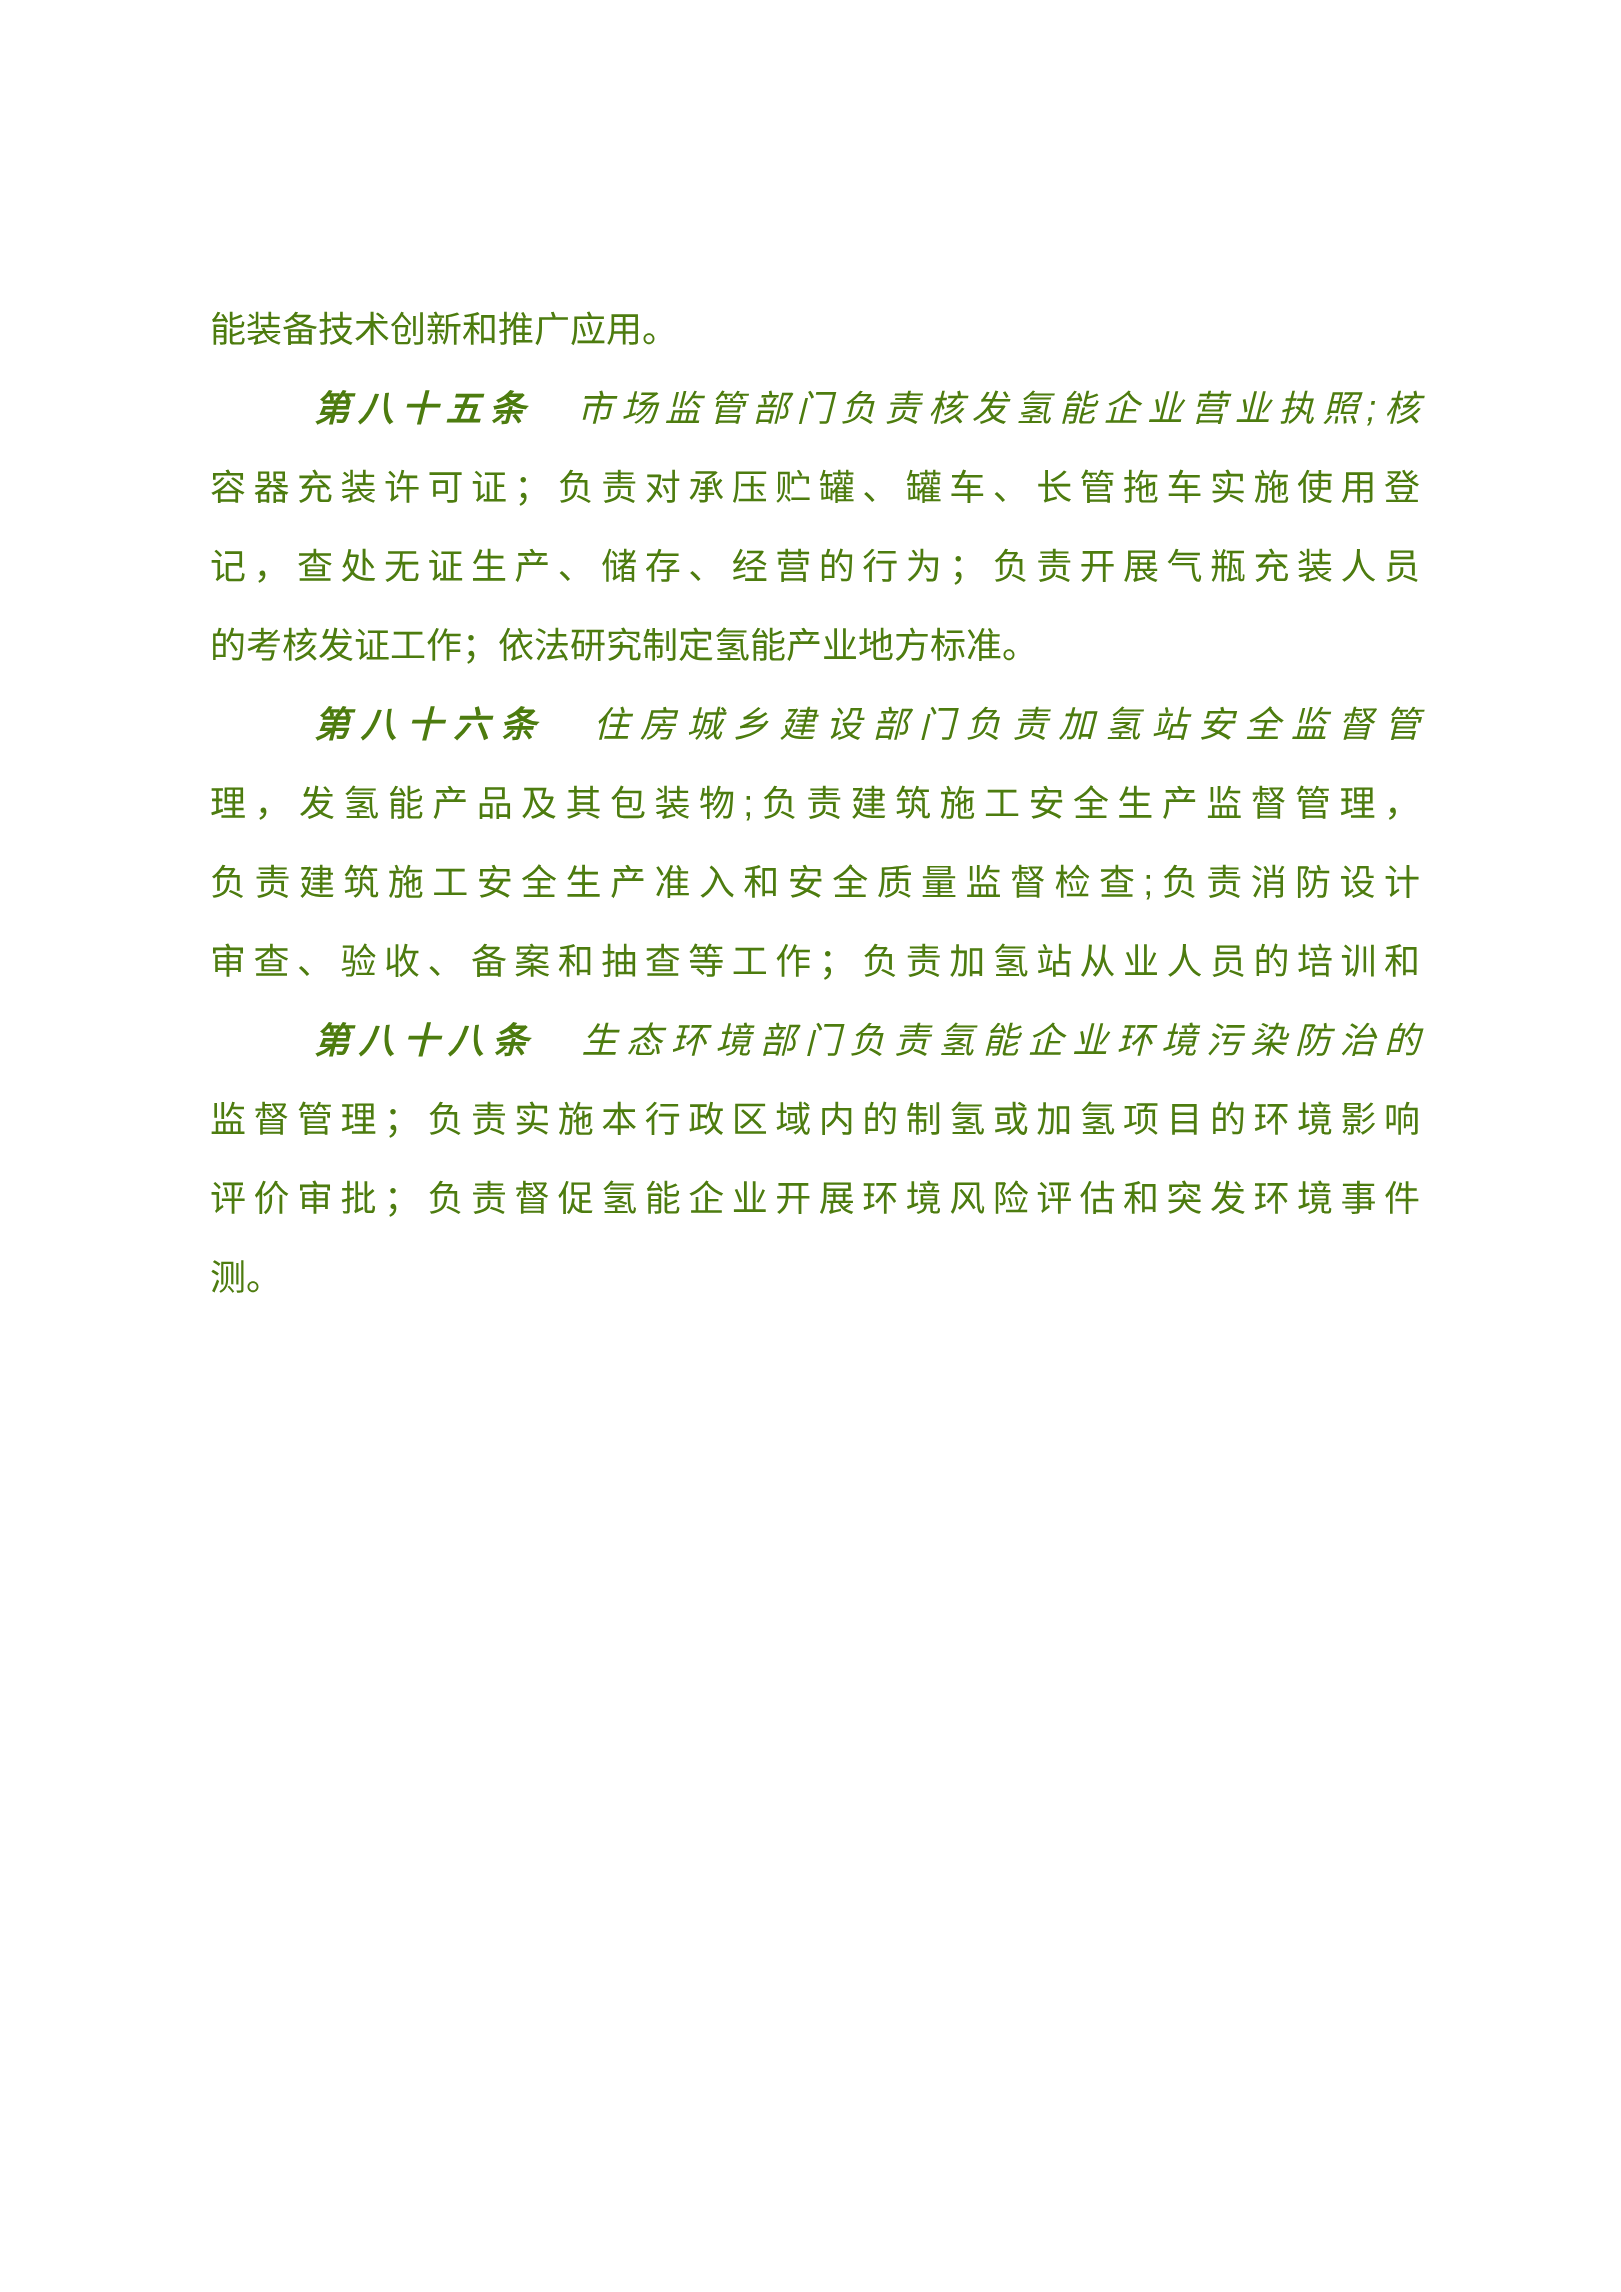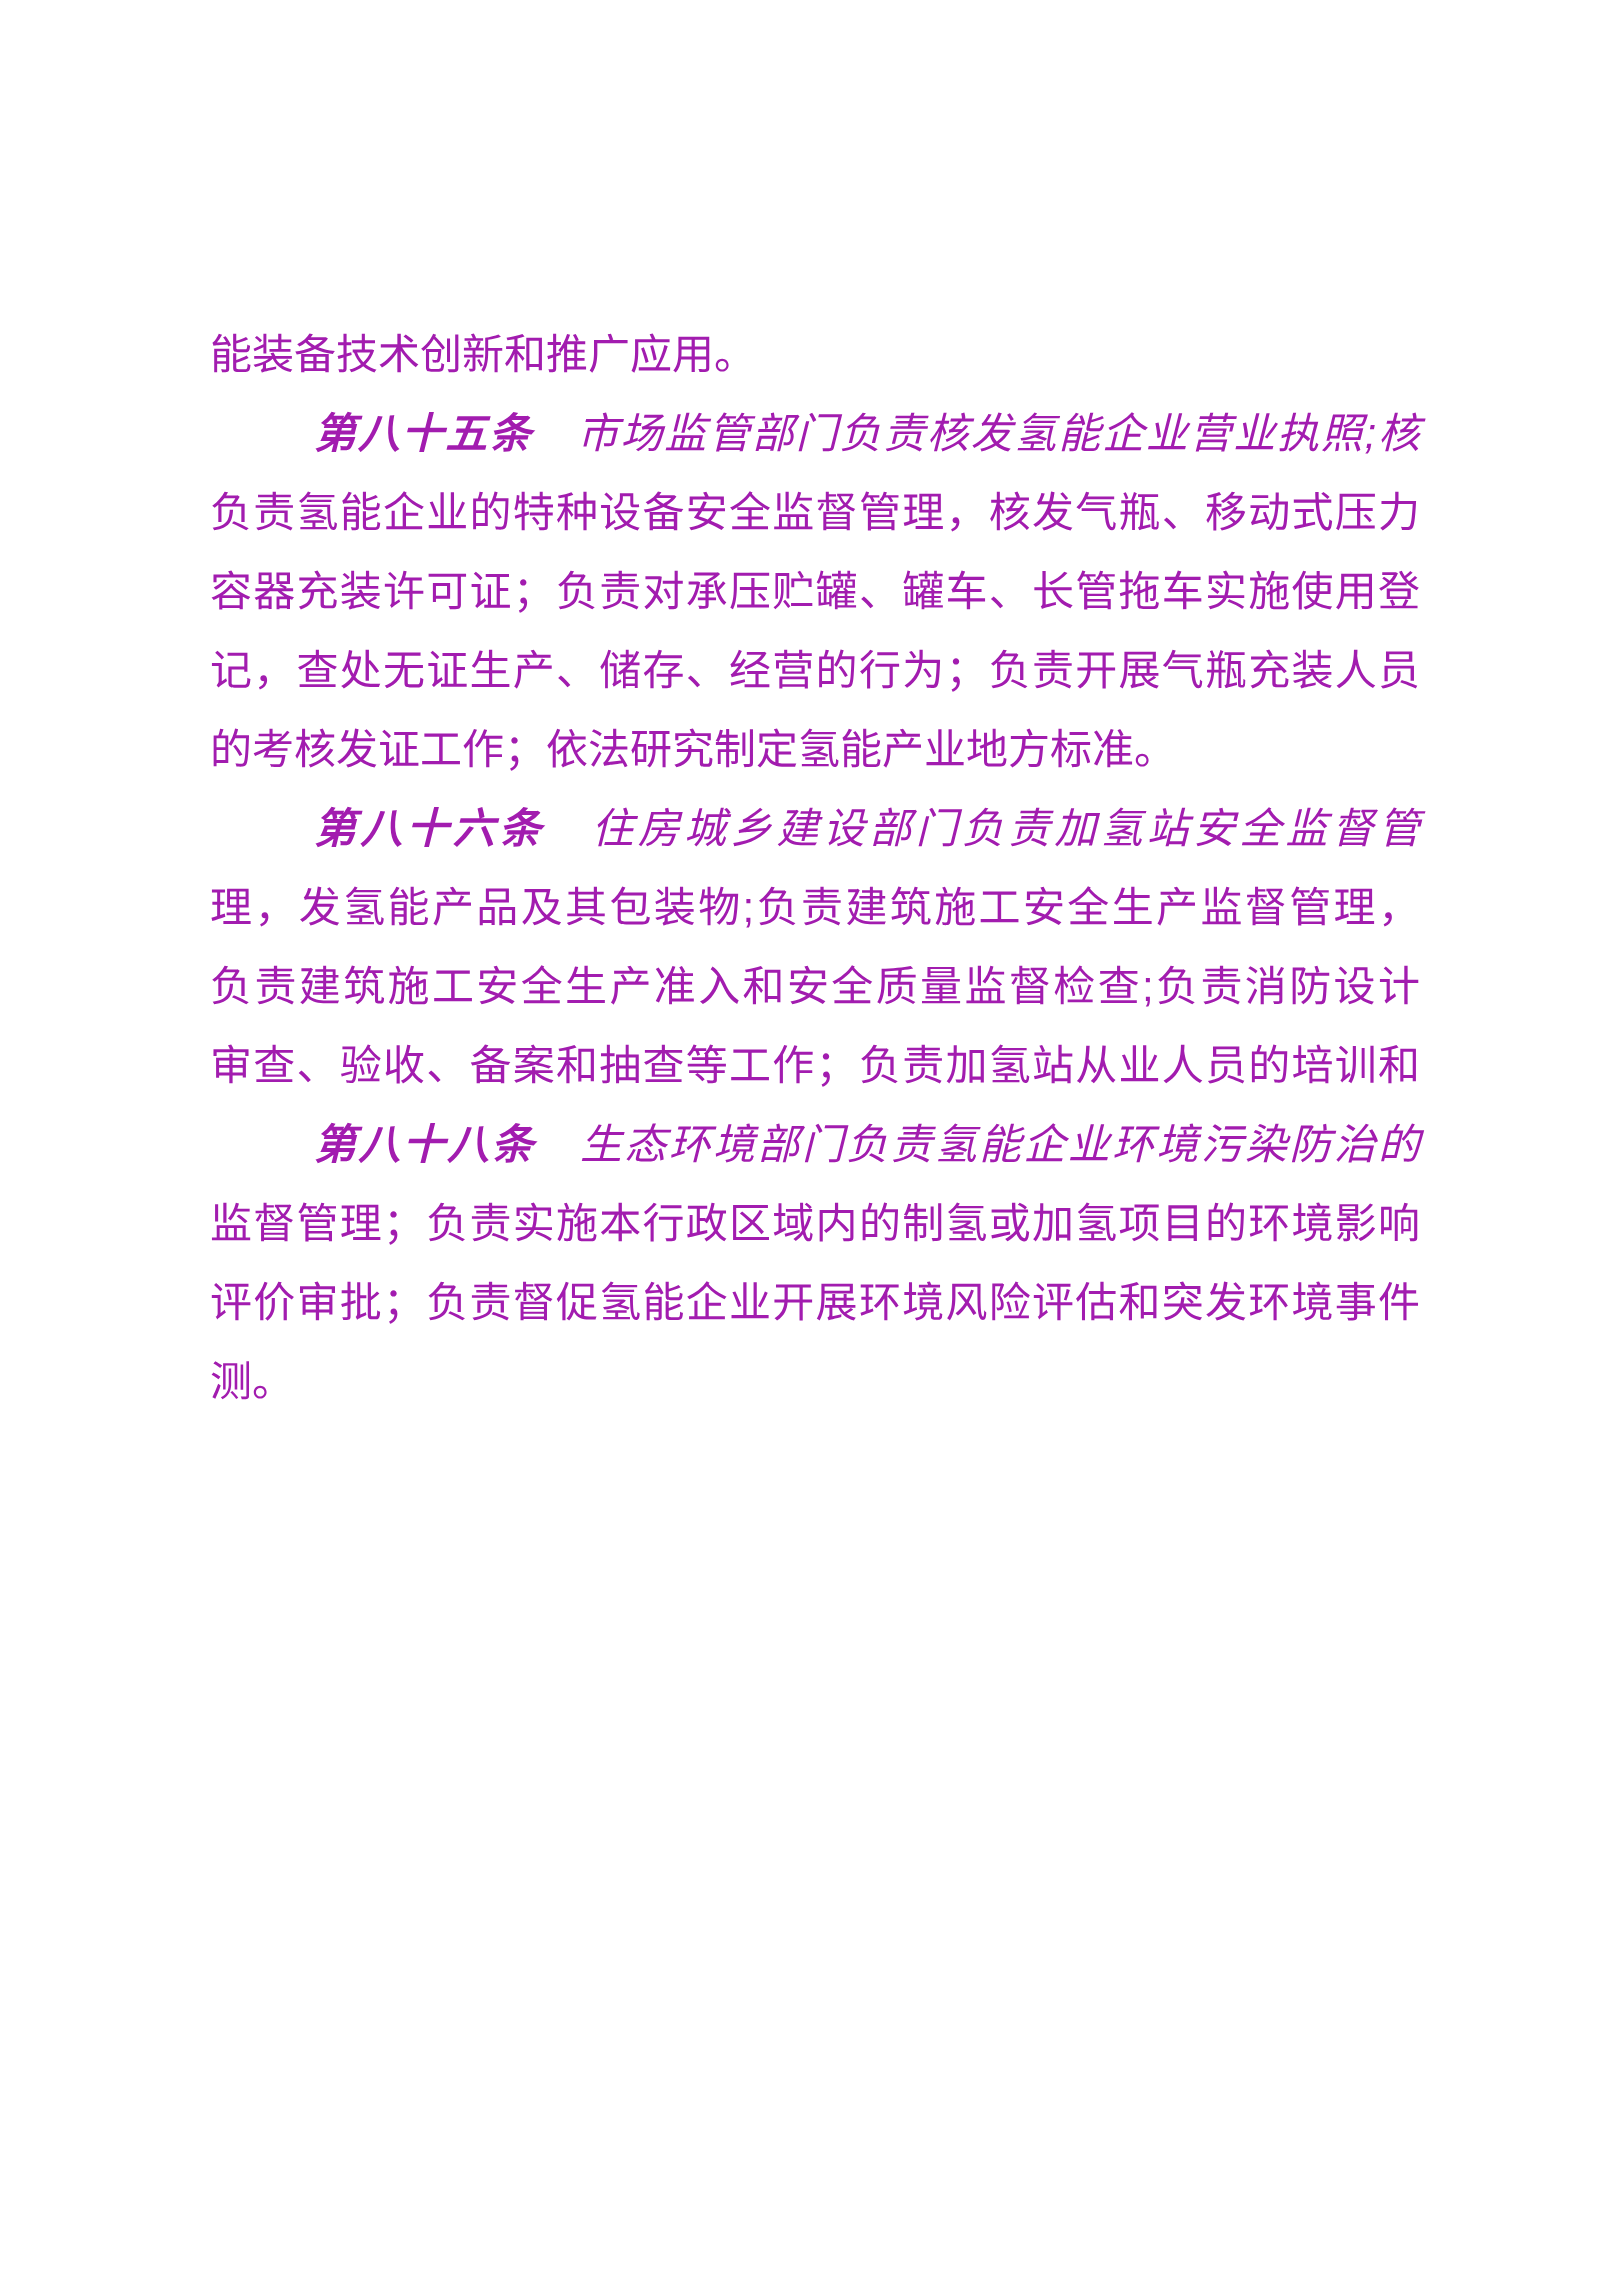--- a/index.html
+++ b/index.html
@@ -11,24 +11,24 @@
     position: relative;
     width: 1621px;
     height: 2293px;
     background: #ffffff;
     overflow: hidden;
     font-family: "Liberation Sans", sans-serif;
   }
   .text-block {
     position: absolute;
     left: 210px;
-    top: 315px;
+    top: 290px;
     width: 1210px;
-    color: #a21caf;
-    font-size: 42px;
+    color: #4d7c0f;
+    font-size: 36px;
     line-height: 79px;
   }
   .paragraph {
     margin: 0;
     padding: 0;
   }
   .line {
     height: 79px;
     text-align: justify;
     text-align-last: justify;
@@ -50,21 +50,20 @@
 </head>
 <body>
 
 <div class="page">
   <div class="text-block" id="text-block">
       <div class="paragraph">
         <div class="line para-end">能装备技术创新和推广应用。</div>
       </div>
       <div class="paragraph">
         <div class="line indented"><span class="article-no">第八十五条</span>　市场监管部门负责核发氢能企业营业执照;核</div>
-        <div class="line">负责氢能企业的特种设备安全监督管理，核发气瓶、移动式压力</div>
         <div class="line">容器充装许可证；负责对承压贮罐、罐车、长管拖车实施使用登</div>
         <div class="line">记，查处无证生产、储存、经营的行为；负责开展气瓶充装人员</div>
         <div class="line para-end">的考核发证工作；依法研究制定氢能产业地方标准。</div>
       </div>
       <div class="paragraph">
         <div class="line indented"><span class="article-no">第八十六条</span>　住房城乡建设部门负责加氢站安全监督管</div>
         <div class="line">理，发氢能产品及其包装物;负责建筑施工安全生产监督管理，</div>
         <div class="line">负责建筑施工安全生产准入和安全质量监督检查;负责消防设计</div>
         <div class="line">审查、验收、备案和抽查等工作；负责加氢站从业人员的培训和</div>
       </div>

